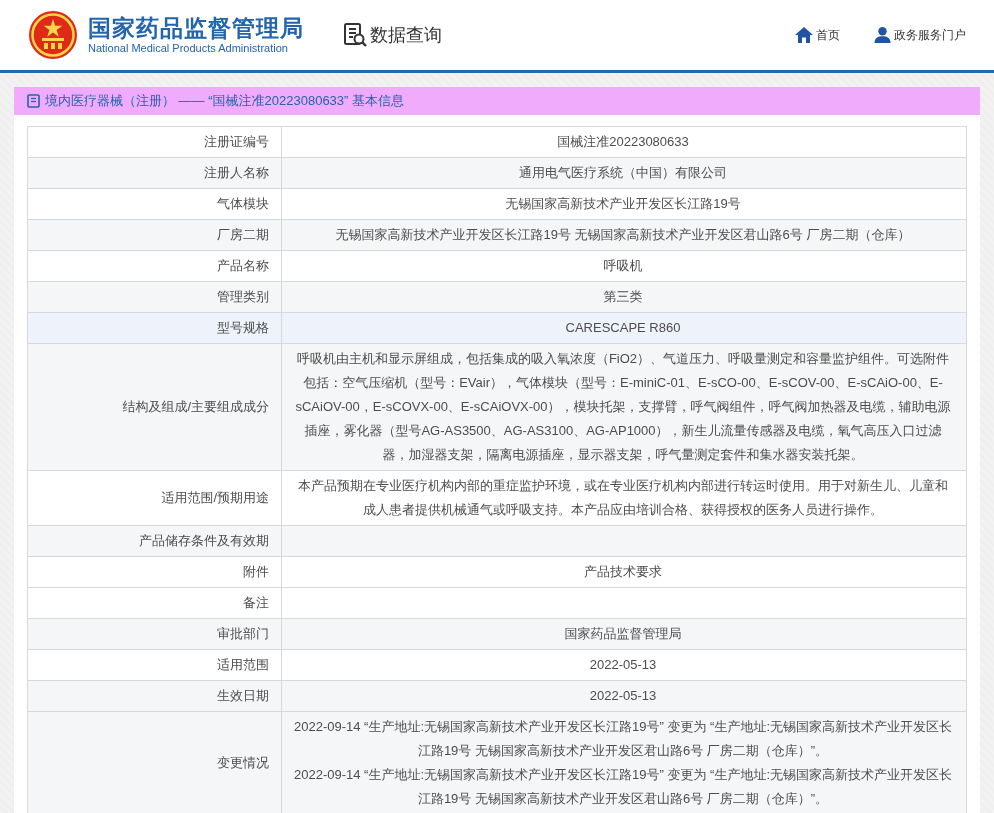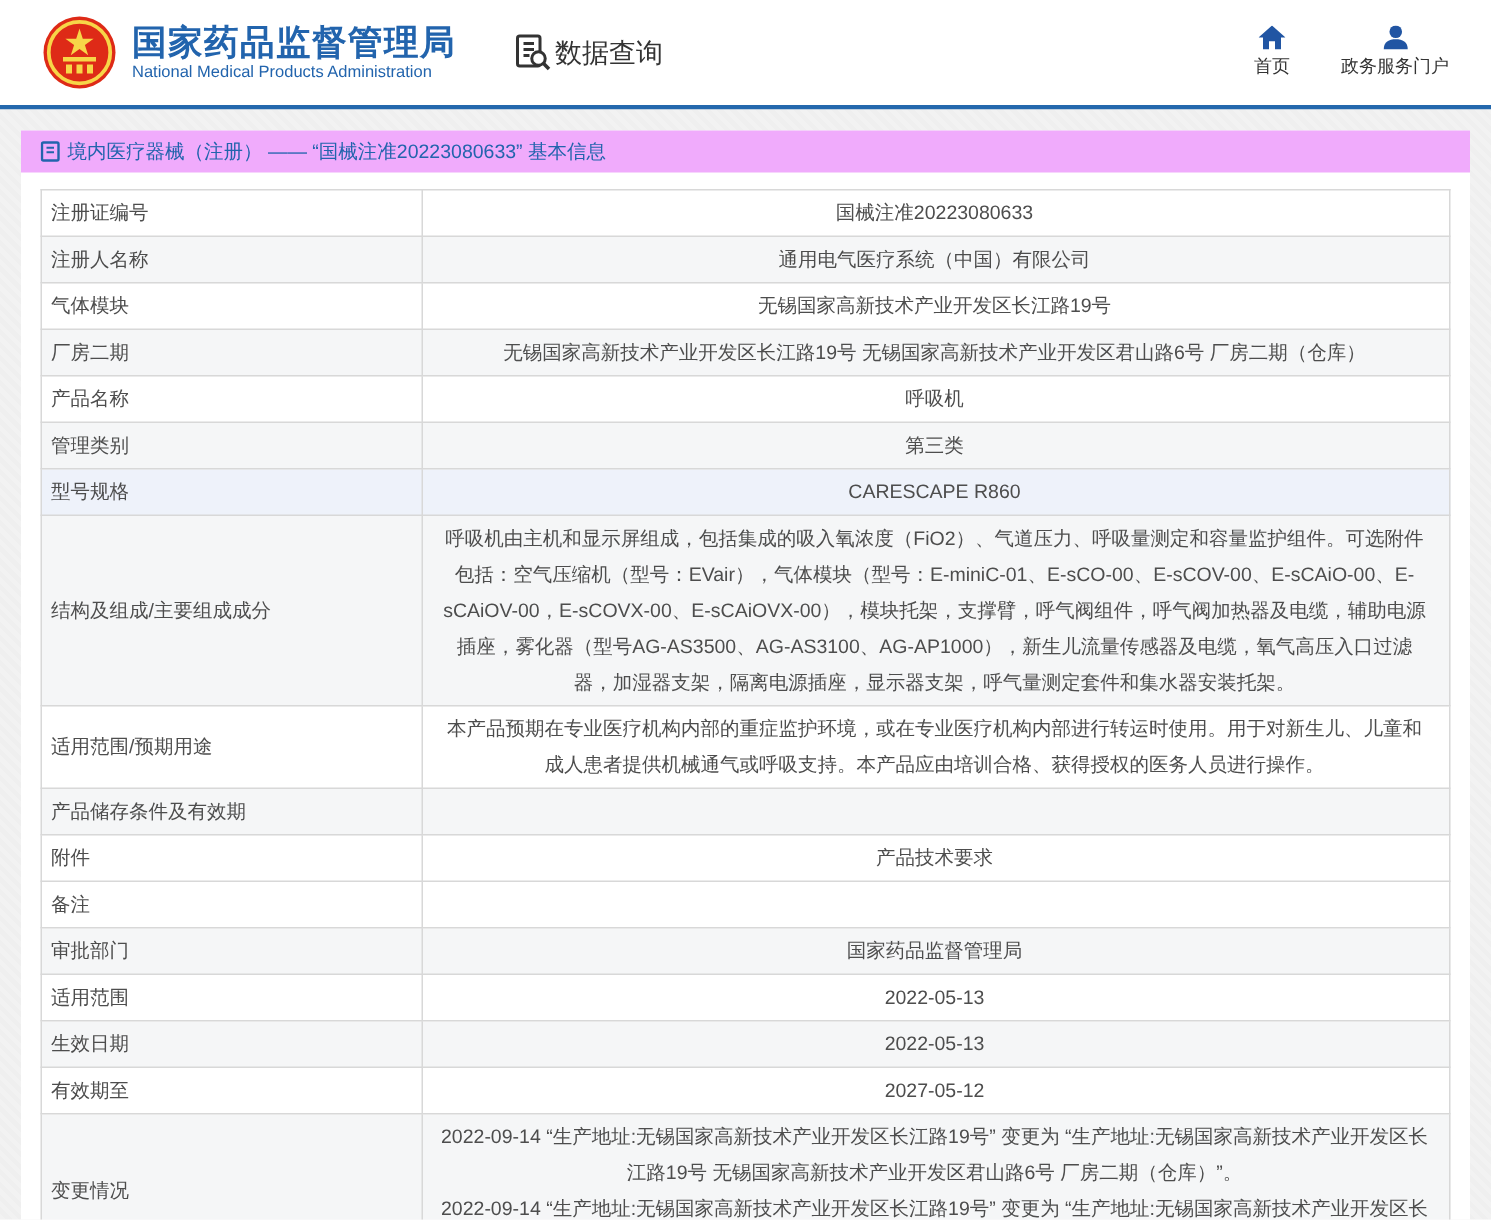--- a/index.html
+++ b/index.html
@@ -16,21 +16,21 @@
     padding:0 28px;
   }
   .brand { display:flex; align-items:center; gap:10px; }
   .emblem { width:50px; height:50px; flex:0 0 auto; }
   .brand-text { display:flex; flex-direction:column; }
   .brand-zh { font-size:23px; font-weight:bold; color:#2264ad; letter-spacing:1px; line-height:26px; }
   .brand-en { font-size:11px; color:#2264ad; line-height:14px; }
   .section-entry { display:flex; align-items:center; gap:2px; margin-left:38px; cursor:pointer; }
   .section-entry .label { font-size:18px; color:#333; }
   .header-nav { margin-left:auto; display:flex; gap:34px; }
-  .nav-item { display:flex; flex-direction:column; align-items:center; gap:3px; cursor:pointer; }
+  .nav-item { display:flex; align-items:center; gap:3px; cursor:pointer; }
   .nav-item .nav-label { font-size:12px; color:#333; }
   
   .blue-line { height:3px; background:#2468ad; }
   
   .page {
     height:740px;
     background:repeating-linear-gradient(45deg,#f2f2f2 0 3px,#efefef 3px 6px);
     padding:14px 14px 0 14px;
   }
   .container { background:#ffffff; width:966px; padding-bottom:14px; }
@@ -52,21 +52,21 @@
   .info-table tr.even { background:#f5f6f7; }
   .info-table tr.hover { background:#eef2fa; }
   .info-table th, .info-table td {
     border:1px solid #d8d8d8;
     font-size:13px; font-weight:normal;
     color:#4d4d4d;
     vertical-align:middle;
     line-height:24px;
   }
   .info-table th {
-    width:254px; text-align:left;
+    width:254px; text-align:right;
     padding:3px 12px 3px 6px;
     height:28px;
   }
   .info-table td {
     text-align:center;
     padding:3px 14px 3px 12px;
     white-space:pre-line;
   }
   .icon-svg { display:block; }
 </style>
@@ -187,24 +187,20 @@
             <td>国家药品监督管理局</td>
           </tr>
           <tr class="odd">
             <th>适用范围</th>
             <td>2022-05-13</td>
           </tr>
           <tr class="even">
             <th>生效日期</th>
             <td>2022-05-13</td>
           </tr>
-          <tr class="odd">
-            <th>有效期至</th>
-            <td>2027-05-12</td>
-          </tr>
           <tr class="even">
             <th>变更情况</th>
             <td>2022-09-14 “生产地址:无锡国家高新技术产业开发区长江路19号” 变更为 “生产地址:无锡国家高新技术产业开发区长江路19号 无锡国家高新技术产业开发区君山路6号 厂房二期（仓库）”。
 2022-09-14 “生产地址:无锡国家高新技术产业开发区长江路19号” 变更为 “生产地址:无锡国家高新技术产业开发区长江路19号 无锡国家高新技术产业开发区君山路6号 厂房二期（仓库）”。</td>
           </tr>
         </tbody>
     </table>
   </div>
 </div>
 

